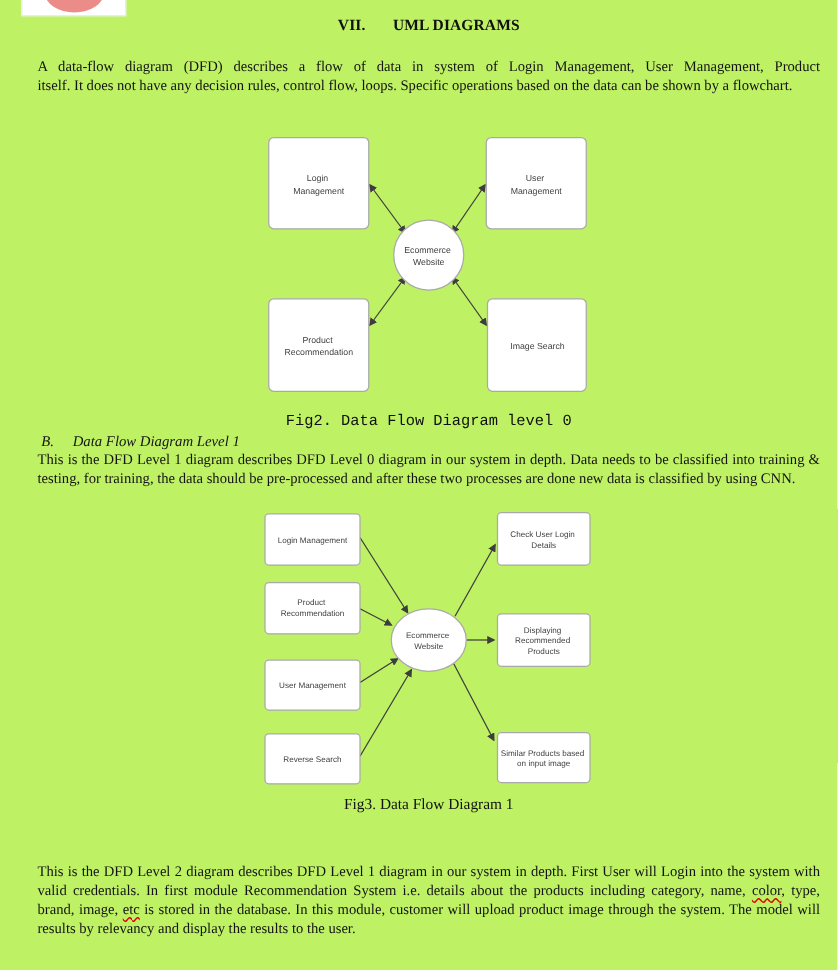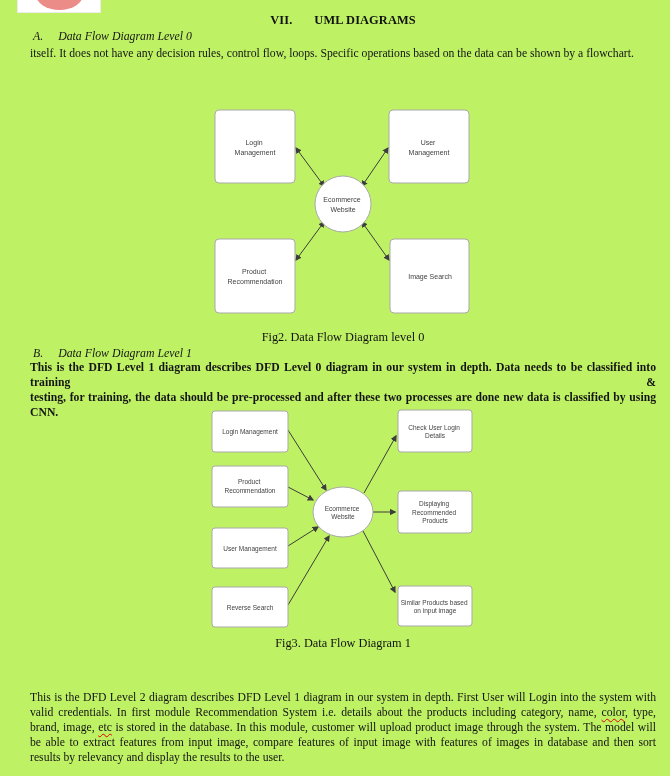--- a/index.html
+++ b/index.html
@@ -71,24 +71,22 @@
 <div id="page">
 
   <div class="logo-box">
     <div class="logo-ellipse"></div>
   </div>
 
   <div class="title-line">
     <span class="title-num">VII.</span><span>UML DIAGRAMS</span>
   </div>
 
-  <div class="sec-heading" style="top:29px;">
-    <span class="sec-label">A.</span><span>Data Flow Diagram Level 0</span>
-  </div>
   <div class="para" style="top:46px;">
+      <div class="jline"><span>A data-flow diagram (DFD) describes a flow of data in system of Login Management, User Management, Product</span></div>
       <div class="jline last"><span>itself. It does not have any decision rules, control flow, loops. Specific operations based on the data can be shown by a flowchart.</span></div>
     </div>
 
   <svg class="fig-svg" style="left:190px; top:100px;" width="300" height="232" viewBox="0 0 300 232">
     <defs>
       <marker id="ah2" viewBox="0 0 10 10" refX="8" refY="5" markerWidth="6.5" markerHeight="6.5" orient="auto-start-reverse">
         <path d="M0,0 L10,5 L0,10 z" fill="#3d3d3d"></path>
       </marker>
     </defs>
     <line class="dfd-line" x1="106" y1="48" x2="134" y2="86" marker-start="url(#ah2)" marker-end="url(#ah2)"></line>
@@ -115,26 +113,26 @@
       <tspan x="65" y="184">Recommendation</tspan>
     </text>
     <text class="dfd-label lbl7">
       <tspan x="240" y="179">Image Search</tspan>
     </text>
     <text class="dfd-label lbl7">
       <tspan x="153" y="102">Ecommerce</tspan>
       <tspan x="153" y="112">Website</tspan>
     </text>
   </svg>
-  <div class="fig-caption" style="top:330px;">Fig2. Data Flow Diagram level 0</div>
+  <div class="fig-caption" style="top:330px;font-family:Liberation Mono, monospace;">Fig2. Data Flow Diagram level 0</div>
 
   <div class="sec-heading" style="top:346px;">
     <span class="sec-label">B.</span><span>Data Flow Diagram Level 1</span>
   </div>
-  <div class="para" style="top:360px;font-weight:bold;">
+  <div class="para" style="top:360px;">
       <div class="jline"><span>This is the DFD Level 1 diagram describes DFD Level 0 diagram in our system in depth. Data needs to be classified into training &amp;</span></div>
       <div class="jline last"><span>testing, for training, the data should be pre-processed and after these two processes are done new data is classified by using CNN.</span></div>
     </div>
 
   <svg class="fig-svg" style="left:190px; top:405px;" width="300" height="228" viewBox="0 0 300 228">
     <defs>
       <marker id="ah3" viewBox="0 0 10 10" refX="8" refY="5" markerWidth="6.5" markerHeight="6.5" orient="auto">
         <path d="M0,0 L10,5 L0,10 z" fill="#3d3d3d"></path>
       </marker>
     </defs>
@@ -185,17 +183,16 @@
       <tspan x="153" y="105.5">Ecommerce</tspan>
       <tspan x="153" y="114">Website</tspan>
     </text>
   </svg>
   <div class="fig-caption" style="top:636px;">Fig3. Data Flow Diagram 1</div>
 
   <div class="para" style="top:690px;">
       <div class="jline"><span>This is the DFD Level 2 diagram describes DFD Level 1 diagram in our system in depth. First User will Login into the system with</span></div>
       <div class="jline"><span>valid credentials. In first module Recommendation System i.e. details about the products including category, name, </span><span class="misspell">color</span><span>, type,</span></div>
       <div class="jline"><span>brand, image, </span><span class="misspell">etc</span><span> is stored in the database. In this module, customer will upload product image through the system. The model will</span></div>
-      <div class="jline"><span>be able to extract features from input image, compare features of input image with features of images in database and then sort</span></div>
       <div class="jline last"><span>results by relevancy and display the results to the user.</span></div>
     </div>
 
 </div>
 
 </body></html>

